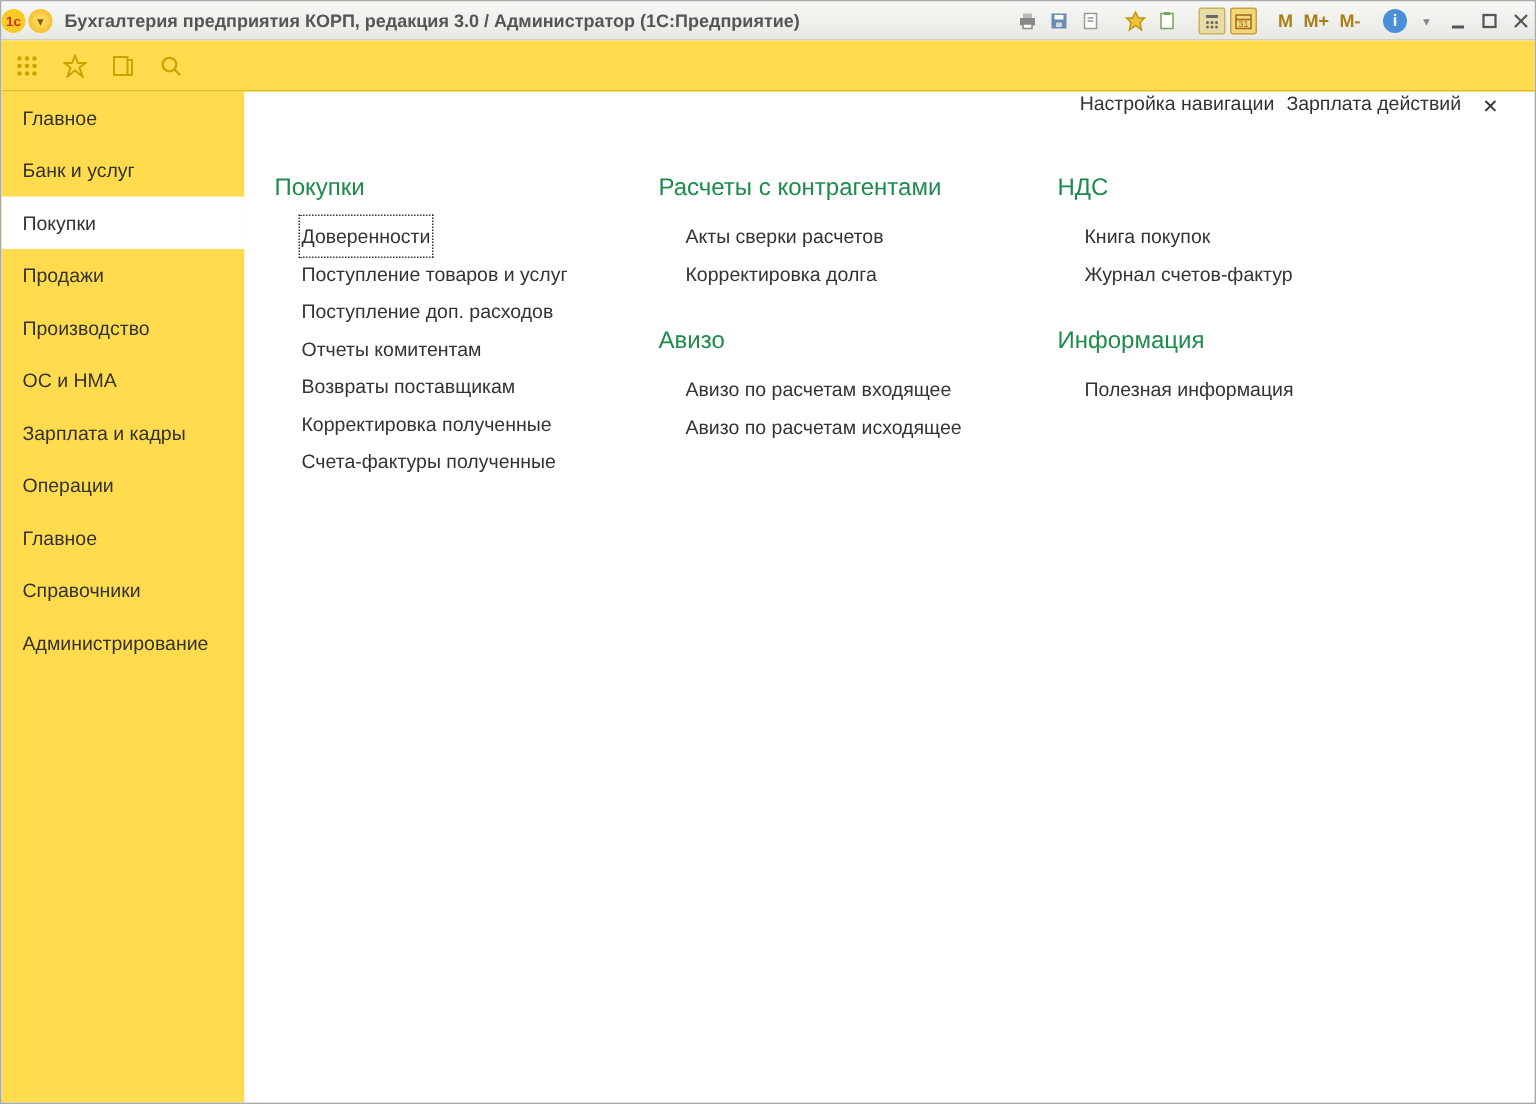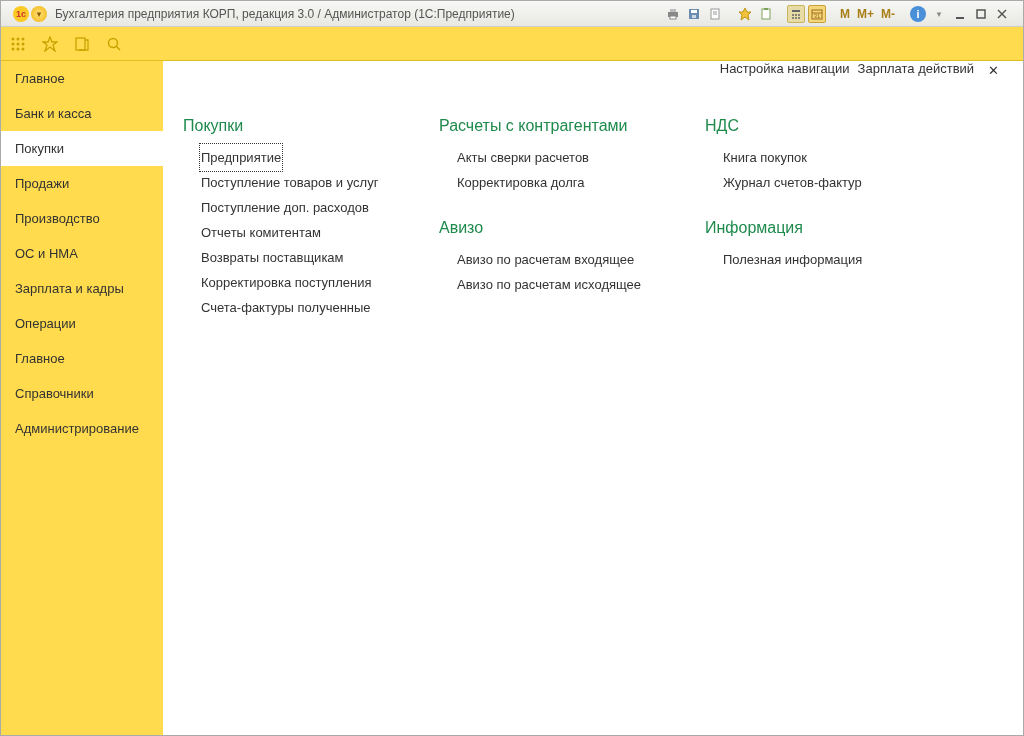--- a/index.html
+++ b/index.html
@@ -1,24 +1,24 @@
 <!DOCTYPE html>
 <html><head>
 <meta charset="utf-8">
 <style>
   * { box-sizing: border-box; margin: 0; padding: 0; }
   body { font-family: Arial, sans-serif; font-size: 13px; background: #fff; overflow: hidden; }
   .window { width: 1024px; height: 736px; display: flex; flex-direction: column; background: #fff; border: 1px solid #aaa; }
 
   
-  .titlebar { height: 26px; background: linear-gradient(#f7f7f5, #e8e8e3); border-bottom: 1px solid #cfcfc7; display: flex; align-items: center; padding: 0 12px; }
+  .titlebar { height: 26px; background: linear-gradient(#f7f7f5, #e8e8e3); border-bottom: 1px solid #cfcfc7; display: flex; align-items: center; padding: 0 0; }
   .titlebar-left { display: flex; align-items: center; gap: 2px; }
   .title-logo { width: 16px; height: 16px; border-radius: 50%; background: #fbca25; display: inline-flex; align-items: center; justify-content: center; font-size: 9px; font-weight: bold; color: #cd3630; }
   .title-chevron { width: 16px; height: 16px; border-radius: 50%; background: radial-gradient(#ffe37a, #f0b10c); display: inline-flex; align-items: center; justify-content: center; font-size: 9px; color: #8a5a00; margin-right: 6px;}
-  .title-text { font-size: 12px; color: #555; }
+  .title-text { font-size: 12px; color: #555; font-weight: bold; }
   .titlebar-right { margin-left: auto; display: flex; align-items: center; gap: 3px; }
   .tb-icon { width: 18px; height: 18px; border-radius: 2px; display: inline-flex; align-items: center; justify-content: center; font-size: 12px; color: #666; cursor: pointer; }
   .tb-m { font-size: 12px; color: #a87f16; font-weight: bold; padding: 0 2px; cursor: pointer; }
   .tb-info { width:16px; height:16px; border-radius:50%; background:#4a90d9; color:#fff; font-size:11px; font-weight:bold; display:inline-flex; align-items:center; justify-content:center; }
   .tb-sep { width: 6px; }
   .tb-calc { background: #e8dca6; border:1px solid #c9b45b; }
   .tb-cal { background: #f4d67b; border:1px solid #c9a23b; }
 
   
   .topstrip { height: 34px; background: #ffdb4d; display: flex; align-items: center; padding: 0 8px; gap: 14px; border-bottom: 1px solid #e0bd20; }
@@ -171,21 +171,21 @@
           <circle cx="7" cy="7" r="4.5" fill="none" stroke="#c9a400" stroke-width="1.5"></circle>
           <line x1="10.5" y1="10.5" x2="14" y2="14" stroke="#c9a400" stroke-width="1.5"></line>
         </svg>
       </span>
   </div>
 
   <div class="body">
 
     <div class="sidebar">
       <div class="sidebar-item">Главное</div>
-      <div class="sidebar-item">Банк и касса</div>
+      <div class="sidebar-item">Банк и услуг</div>
       <div class="sidebar-item active">Покупки</div>
       <div class="sidebar-item">Продажи</div>
       <div class="sidebar-item">Производство</div>
       <div class="sidebar-item">ОС и НМА</div>
       <div class="sidebar-item">Зарплата и кадры</div>
       <div class="sidebar-item">Операции</div>
       <div class="sidebar-item">Главное</div>
       <div class="sidebar-item">Справочники</div>
       <div class="sidebar-item">Администрирование</div>
     </div>
@@ -196,26 +196,26 @@
         <span class="top-link">Зарплата действий</span>
         <span class="top-close">✕</span>
       </div>
 
       <div class="content">
         <div class="columns">
 
           <div class="col" style="width:220px">
             <div class="section-block">
               <div class="section-title">Покупки</div>
-              <span class="section-link focused">Предприятие</span>
+              <span class="section-link focused">Доверенности</span>
               <div class="section-link">Поступление товаров и услуг</div>
               <div class="section-link">Поступление доп. расходов</div>
               <div class="section-link">Отчеты комитентам</div>
               <div class="section-link">Возвраты поставщикам</div>
-              <div class="section-link">Корректировка поступления</div>
+              <div class="section-link">Корректировка полученные</div>
               <div class="section-link">Счета-фактуры полученные</div>
             </div>
           </div>
 
           <div class="col" style="width:230px">
             <div class="section-block">
               <div class="section-title">Расчеты с контрагентами</div>
               <div class="section-link">Акты сверки расчетов</div>
               <div class="section-link">Корректировка долга</div>
             </div>

